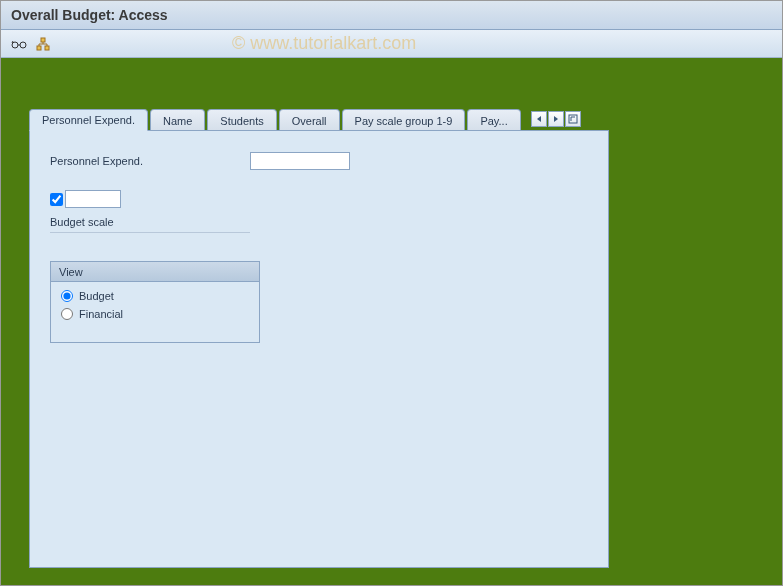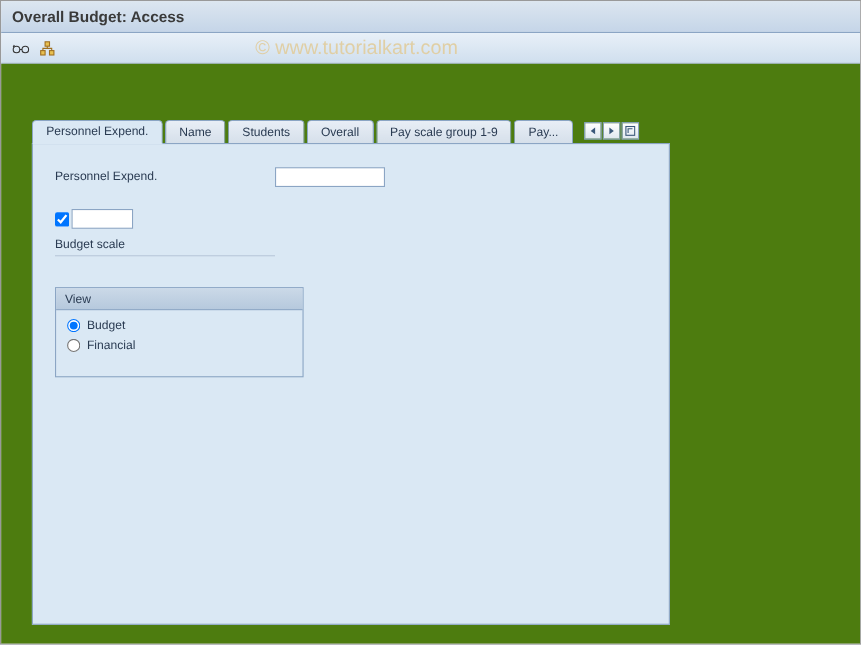--- a/index.html
+++ b/index.html
@@ -132,21 +132,21 @@
     .form-input.w2 { width: 56px; }
     .underline-row {
       border-bottom: 1px solid #b8c8da;
       width: 200px;
       padding-bottom: 2px;
       margin-bottom: 4px;
     }
     .group-box {
       border: 1px solid #8ba5c4;
       background: #dae8f4;
-      width: 226px;
+      width: 210px;
       margin-top: 28px;
     }
     .group-header {
       background: linear-gradient(to bottom, #cbd9e8, #b6c9dd);
       border-bottom: 1px solid #8ba5c4;
       padding: 2px 8px;
       font-size: 11px;
       color: #2a3b52;
       height: 20px;
       display: flex;

